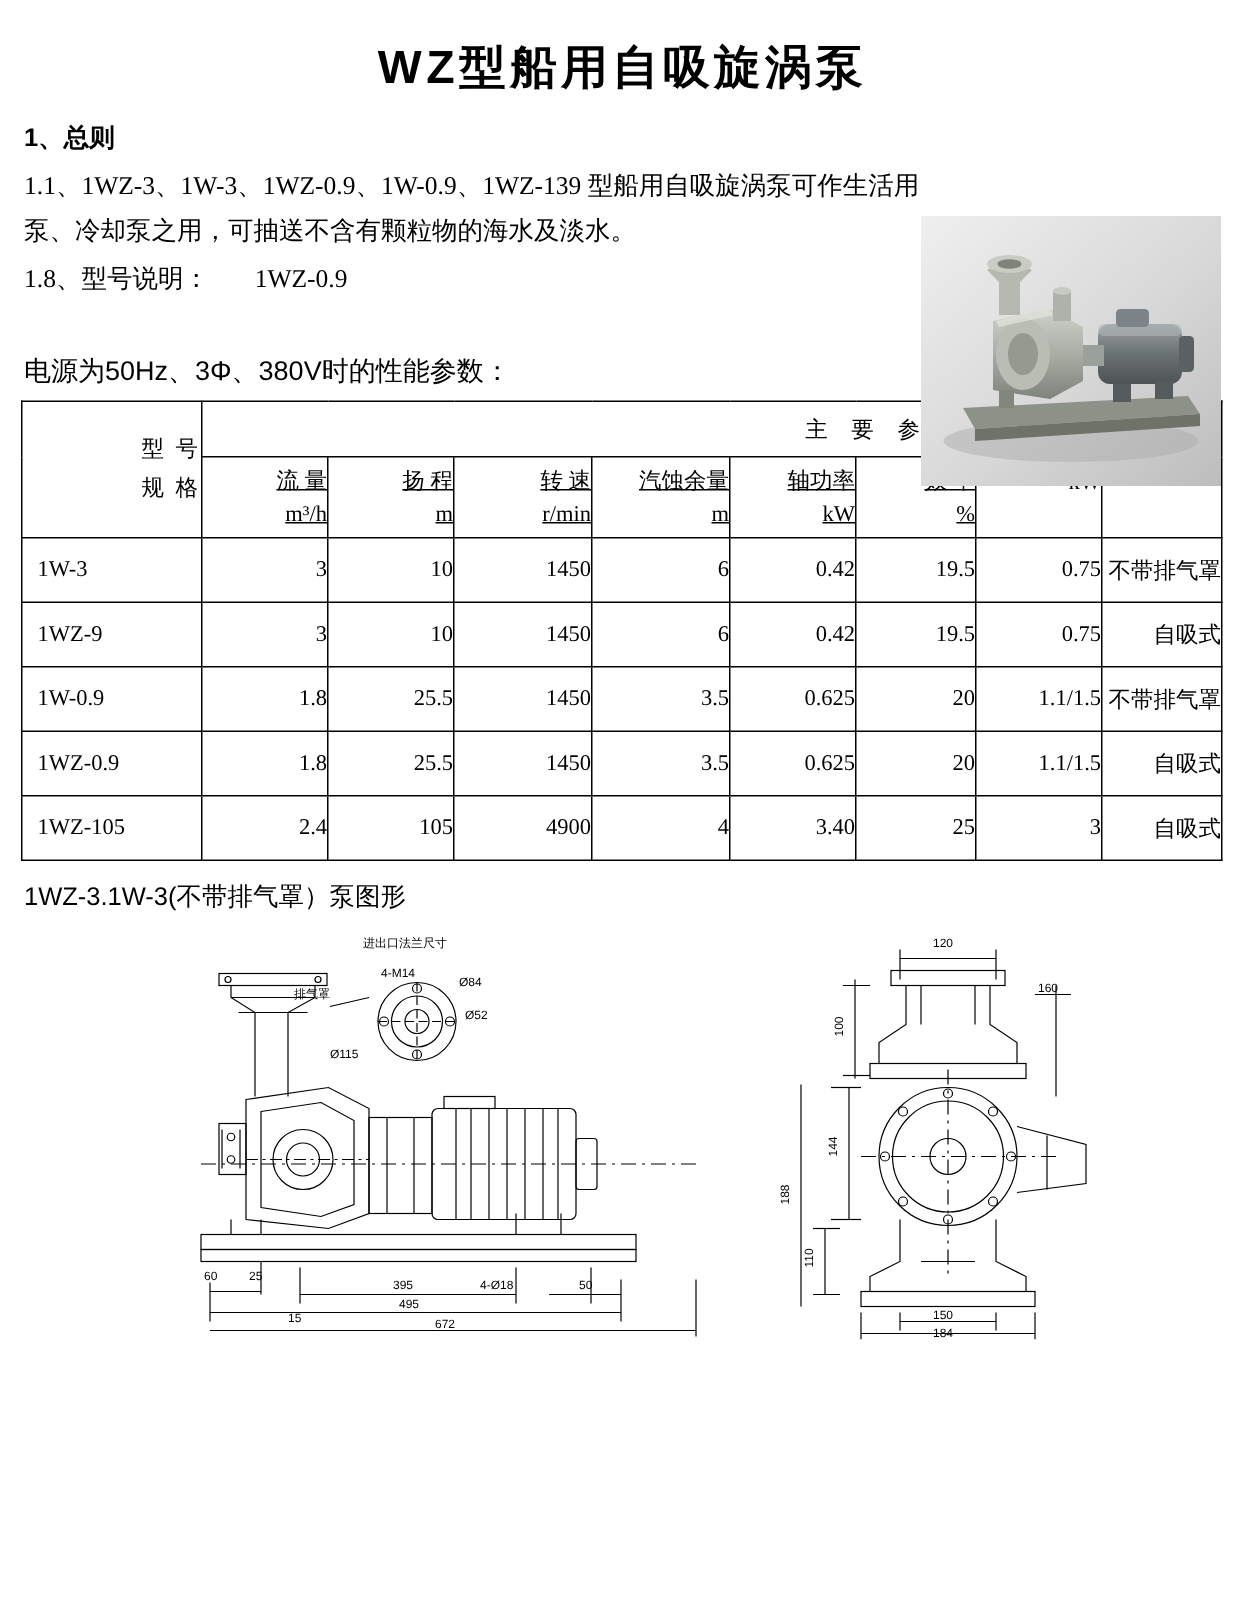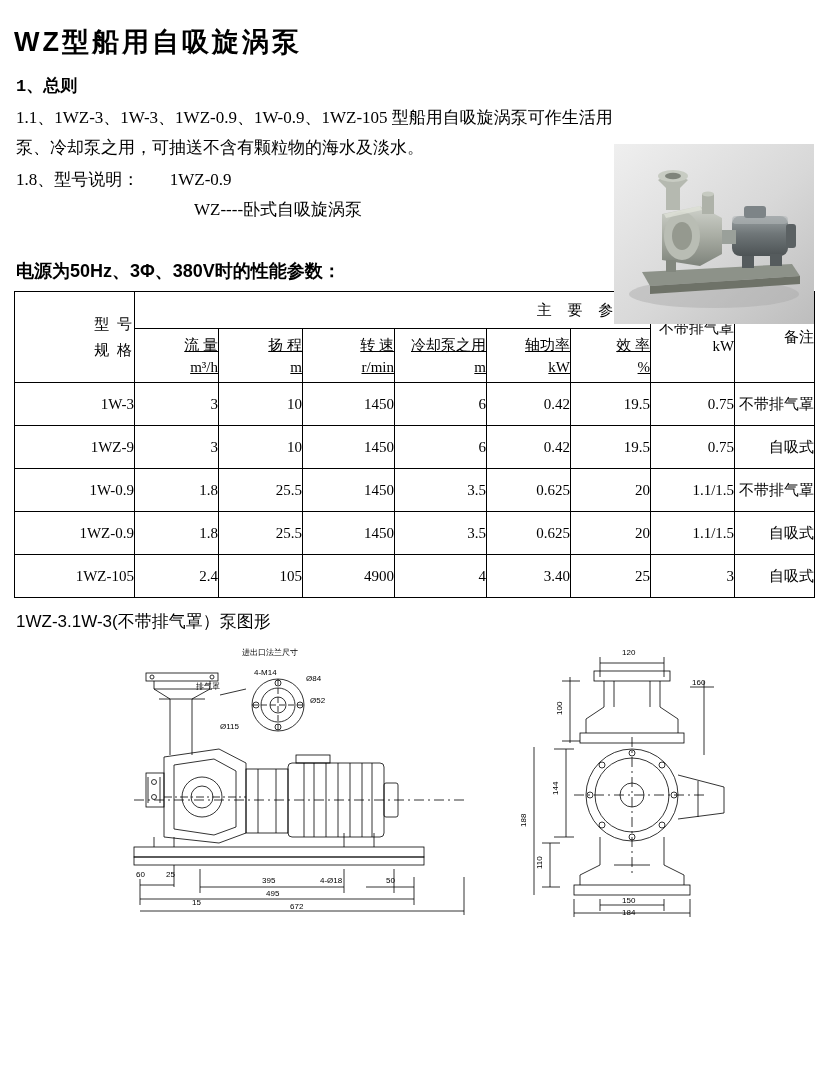--- a/index.html
+++ b/index.html
@@ -16,32 +16,33 @@
     overflow: hidden;
   }
   .page {
     width: 830px;
     height: 1068px;
     position: relative;
     box-sizing: border-box;
     padding: 0 14px;
   }
   .title {
-    font-size: 27px;
+    text-align: center;
+    font-size: 31px;
     font-weight: bold;
     letter-spacing: 3px;
     margin-top: 24px;
     margin-bottom: 14px;
     font-family: "Liberation Sans", "DejaVu Sans", sans-serif;
   }
   .sec-head {
     font-size: 17px;
     font-weight: bold;
     margin: 8px 0 6px 2px;
-    font-family: Liberation Mono, monospace;
+    font-family: Liberation Sans, sans-serif;
   }
   .para {
     font-size: 17px;
     line-height: 30px;
     margin: 0 0 0 2px;
     max-width: 600px;
   }
   .para2 {
     font-size: 17px;
     line-height: 30px;
@@ -62,21 +63,21 @@
     right: 16px;
     top: 120px;
     width: 200px;
     height: 180px;
     background: linear-gradient(140deg,#e9e9e9 0%, #dcdcdc 40%, #c9c9c9 100%);
     overflow: hidden;
   }
   .photo svg { display:block; }
   .power-line {
     font-size: 18px;
-    font-weight: bold;
+    font-weight: normal;
     margin: 34px 0 8px 2px;
     font-family: "Liberation Sans", "DejaVu Sans", sans-serif;
   }
   table.spec {
     border-collapse: collapse;
     width: 800px;
     margin-left: 0px;
     table-layout: fixed;
   }
   table.spec td, table.spec th {
@@ -101,21 +102,21 @@
     height: 54px;
     font-size: 15px;
     line-height: 22px;
     text-decoration: underline;
   }
   .datarow td {
     height: 38px;
     font-size: 15px;
   }
   .datarow td.left {
-    text-align: right;
+    text-align: left;
     padding-left: 10px;
   }
   .fig-caption {
     font-size: 17px;
     font-weight: normal;
     margin: 12px 0 2px 2px;
     font-family: "Liberation Sans", "DejaVu Sans", sans-serif;
   }
   .drawing {
     width: 800px;
@@ -127,29 +128,28 @@
 </style>
 </head>
 <body>
 
 <div class="page">
 
   <div class="title">WZ型船用自吸旋涡泵</div>
 
   <div class="sec-head">1、总则</div>
 
-  <div class="para">1.1、1WZ-3、1W-3、1WZ-0.9、1W-0.9、1WZ-105 型船用自吸旋涡泵可作生活用泵、冷却泵之用，可抽送不含有颗粒物的海水及淡水。</div>
+  <div class="para">1.1、1WZ-3、1W-3、1WZ-0.9、1W-0.9、1WZ-139 型船用自吸旋涡泵可作生活用泵、冷却泵之用，可抽送不含有颗粒物的海水及淡水。</div>
 
   <div class="para2">
     <span>1.8、型号说明：</span>
     <span style="display:inline-block;width:22px;"></span>
     <span>1WZ-0.9</span>
   </div>
 
-  <div class="indent1">WZ----卧式自吸旋涡泵</div>
 
   <div class="photo">
     <svg width="200" height="180" viewBox="0 0 200 180">
       <defs>
         <linearGradient id="bgG" x1="0" y1="0" x2="1" y2="1">
           <stop offset="0%" stop-color="#efefef"></stop>
           <stop offset="55%" stop-color="#d8d8d8"></stop>
           <stop offset="100%" stop-color="#bdbdbd"></stop>
         </linearGradient>
         <linearGradient id="mtG" x1="0" y1="0" x2="0" y2="1">
@@ -229,21 +229,21 @@
         </td>
         <td>
           <div>扬 程</div>
           <div>m</div>
         </td>
         <td>
           <div>转 速</div>
           <div>r/min</div>
         </td>
         <td>
-          <div>冷却泵之用</div>
+          <div>汽蚀余量</div>
           <div>m</div>
         </td>
         <td>
           <div>轴功率</div>
           <div>kW</div>
         </td>
         <td>
           <div>效 率</div>
           <div>%</div>
         </td>

